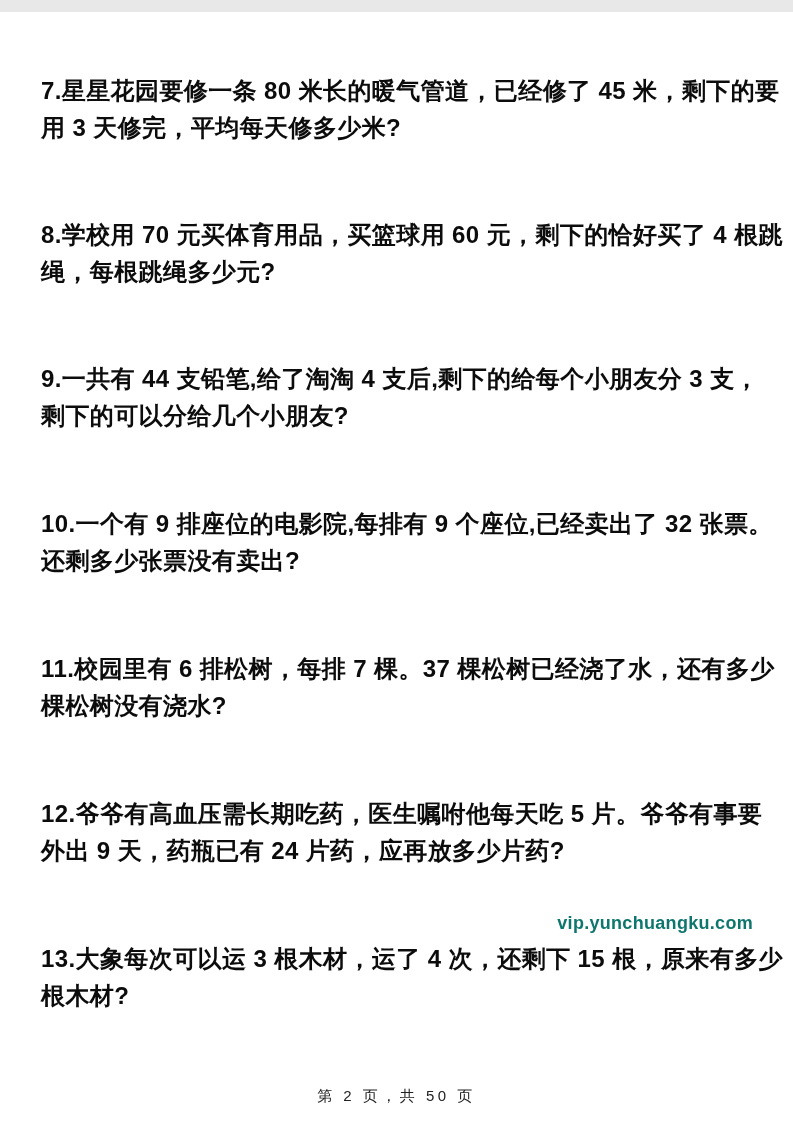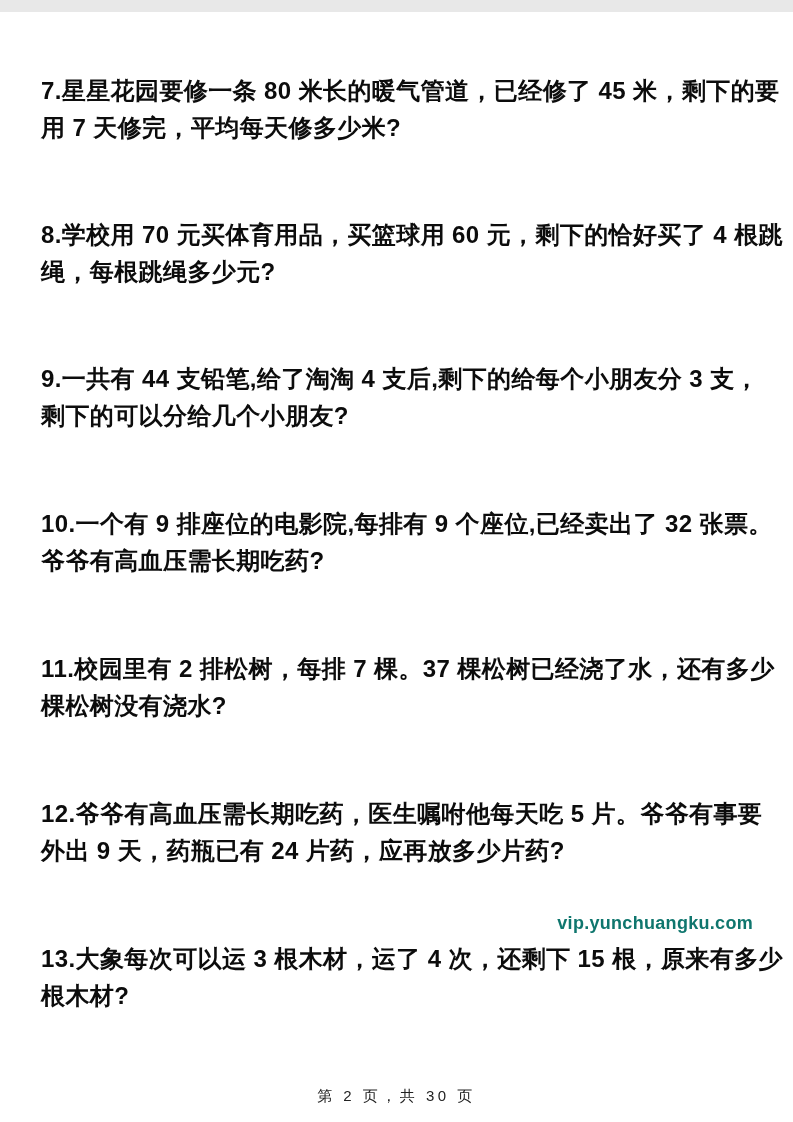--- a/index.html
+++ b/index.html
@@ -50,50 +50,50 @@
     color: #222222;
   }
 </style>
 </head>
 <body>
 
 <div class="page" style="background: rgb(255, 255, 255);">
 
   <div class="problem" style="top:60px">
     <div class="line">7.星星花园要修一条 80 米长的暖气管道，已经修了 45 米，剩下的要</div>
-    <div class="line">用 7 天修完，平均每天修多少米?</div>
+    <div class="line">用 3 天修完，平均每天修多少米?</div>
   </div>
 
   <div class="problem" style="top:204px">
     <div class="line">8.学校用 70 元买体育用品，买篮球用 60 元，剩下的恰好买了 4 根跳</div>
     <div class="line">绳，每根跳绳多少元?</div>
   </div>
 
   <div class="problem" style="top:348px">
     <div class="line">9.一共有 44 支铅笔,给了淘淘 4 支后,剩下的给每个小朋友分 3 支，</div>
     <div class="line">剩下的可以分给几个小朋友?</div>
   </div>
 
   <div class="problem" style="top:493px">
     <div class="line">10.一个有 9 排座位的电影院,每排有 9 个座位,已经卖出了 32 张票。</div>
-    <div class="line">爷爷有高血压需长期吃药?</div>
+    <div class="line">还剩多少张票没有卖出?</div>
   </div>
 
   <div class="problem" style="top:638px">
-    <div class="line">11.校园里有 2 排松树，每排 7 棵。37 棵松树已经浇了水，还有多少</div>
+    <div class="line">11.校园里有 6 排松树，每排 7 棵。37 棵松树已经浇了水，还有多少</div>
     <div class="line">棵松树没有浇水?</div>
   </div>
 
   <div class="problem" style="top:783px">
     <div class="line">12.爷爷有高血压需长期吃药，医生嘱咐他每天吃 5 片。爷爷有事要</div>
     <div class="line">外出 9 天，药瓶已有 24 片药，应再放多少片药?</div>
   </div>
 
   <div class="watermark" style="color: #0f766e; text-align: right;">vip.yunchuangku.com</div>
 
   <div class="problem" style="top:928px">
     <div class="line">13.大象每次可以运 3 根木材，运了 4 次，还剩下 15 根，原来有多少</div>
     <div class="line">根木材?</div>
   </div>
 
-  <div class="page-footer">第 2 页，共 30 页</div>
+  <div class="page-footer">第 2 页，共 50 页</div>
 
 </div>
 
 </body></html>

